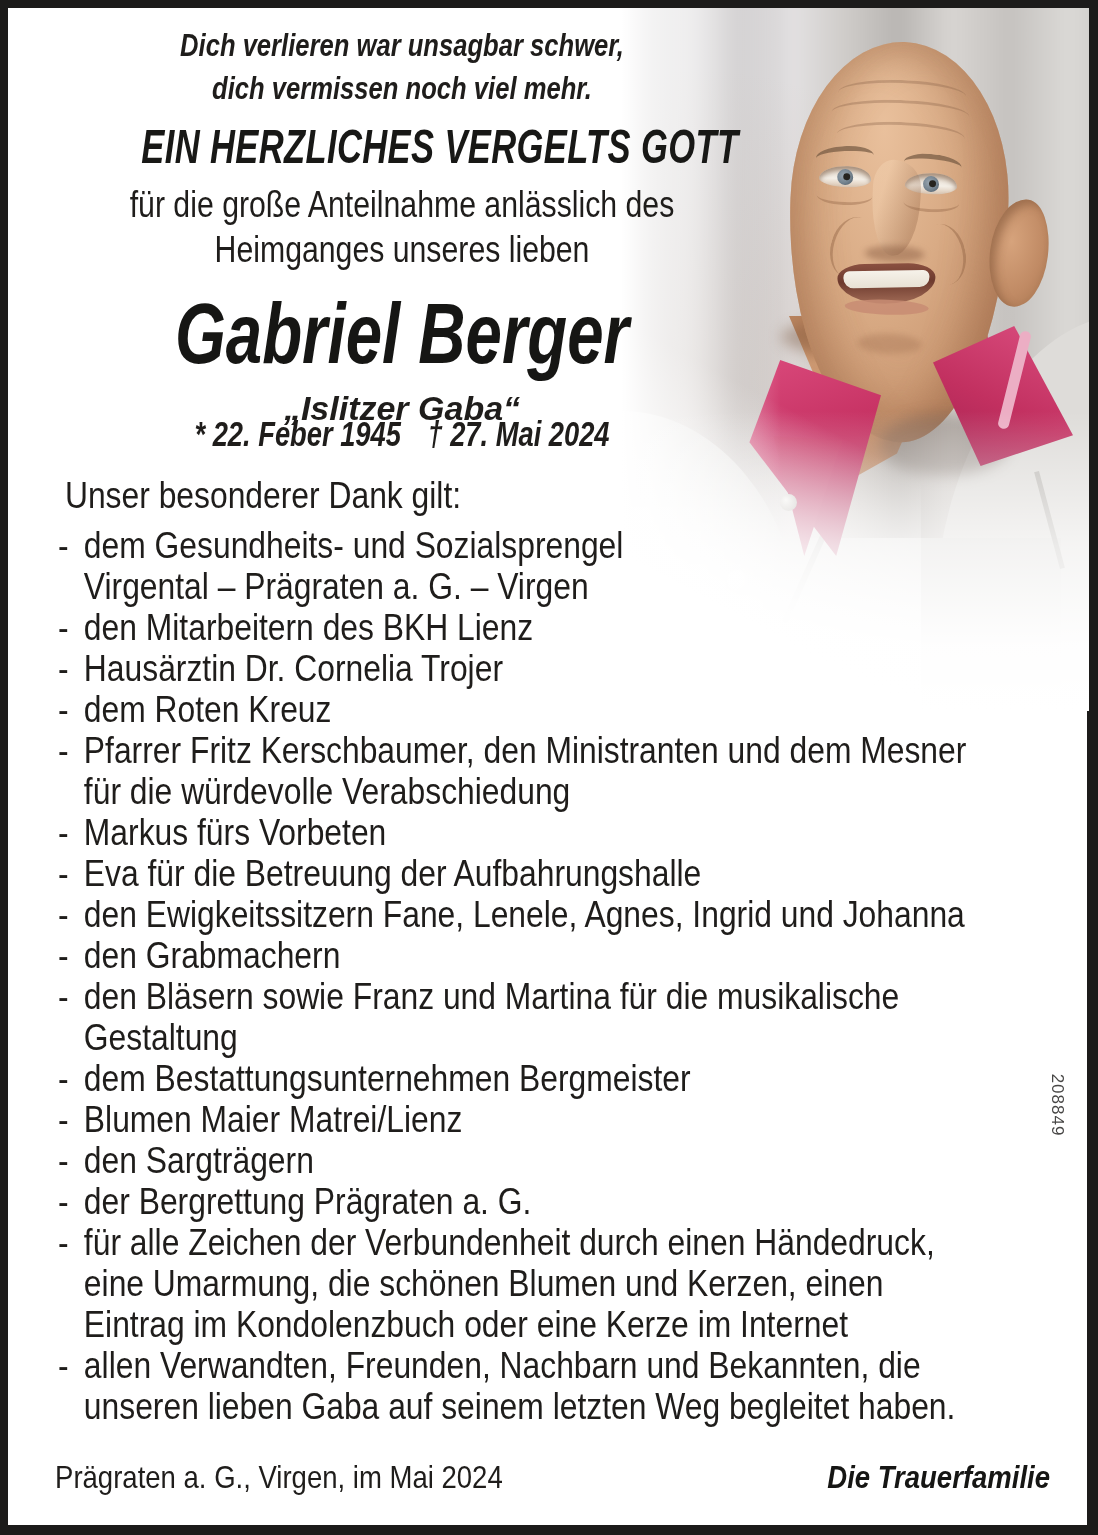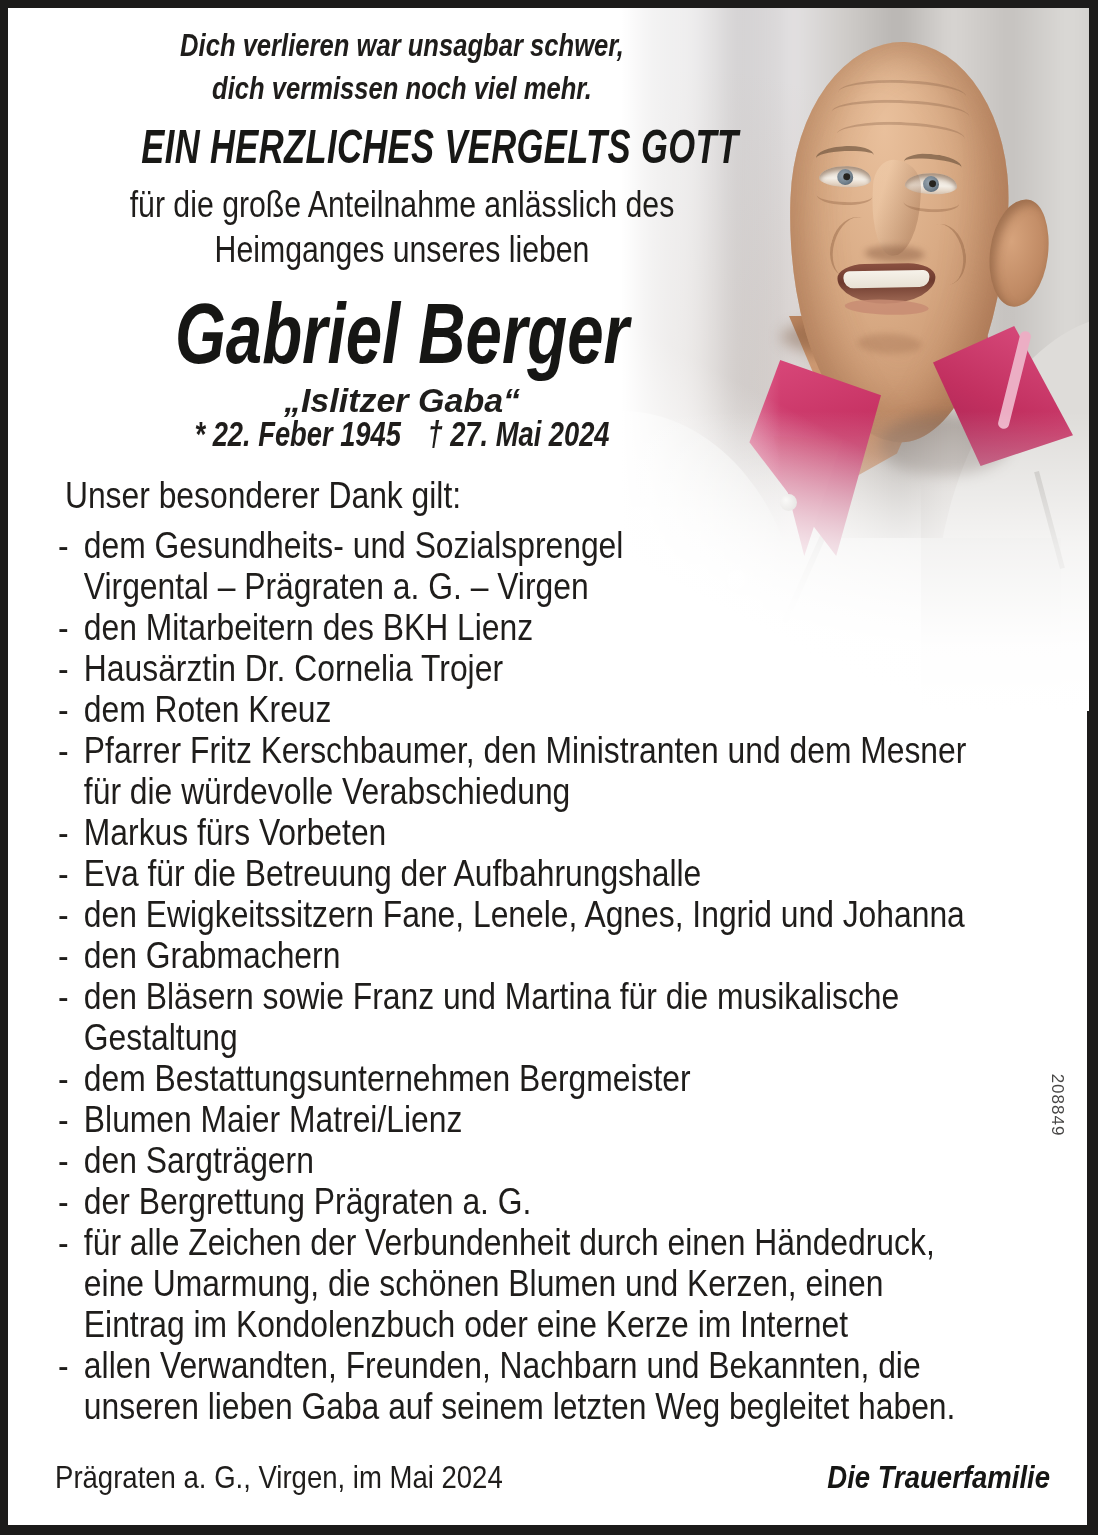--- a/index.html
+++ b/index.html
@@ -9,21 +9,21 @@
 
   
   .cblock{position:absolute;left:40px;width:724px;text-align:center;white-space:nowrap;}
   .verse{top:24px;font-style:italic;font-weight:600;font-size:32px;line-height:43px;
          transform:scaleX(.80);}
   .headline{top:120px;font-weight:bold;font-style:italic;font-size:48px;line-height:54px;
             letter-spacing:.5px;transform:scaleX(.72);color:#181816;}
   .intro{top:182px;font-size:36px;line-height:45px;font-weight:500;transform:scaleX(.84);}
   .name{top:284px;font-weight:bold;font-style:italic;font-size:86px;line-height:98px;
         transform:scaleX(.76);color:#161614;}
-  .nickname{top:380px;font-weight:bold;font-style:italic;font-size:34px;line-height:40px;}
+  .nickname{top:388px;font-weight:bold;font-style:italic;font-size:34px;line-height:40px;}
   .dates{top:412px;font-weight:bold;font-style:italic;font-size:35px;line-height:44px;
          transform:scaleX(.78);}
   .dates span{margin:0 17px;}
 
   
   .thanks{position:absolute;left:40px;top:474px;width:1230px;transform:scaleX(.86);
           transform-origin:0 0;}
   .thanks-heading{font-size:37px;line-height:44px;margin:0 0 7px 29px;}
   .thanks-item{display:flex;font-size:37px;line-height:41px;}
   .dash{width:51px;padding-left:21px;box-sizing:border-box;flex:0 0 51px;}

